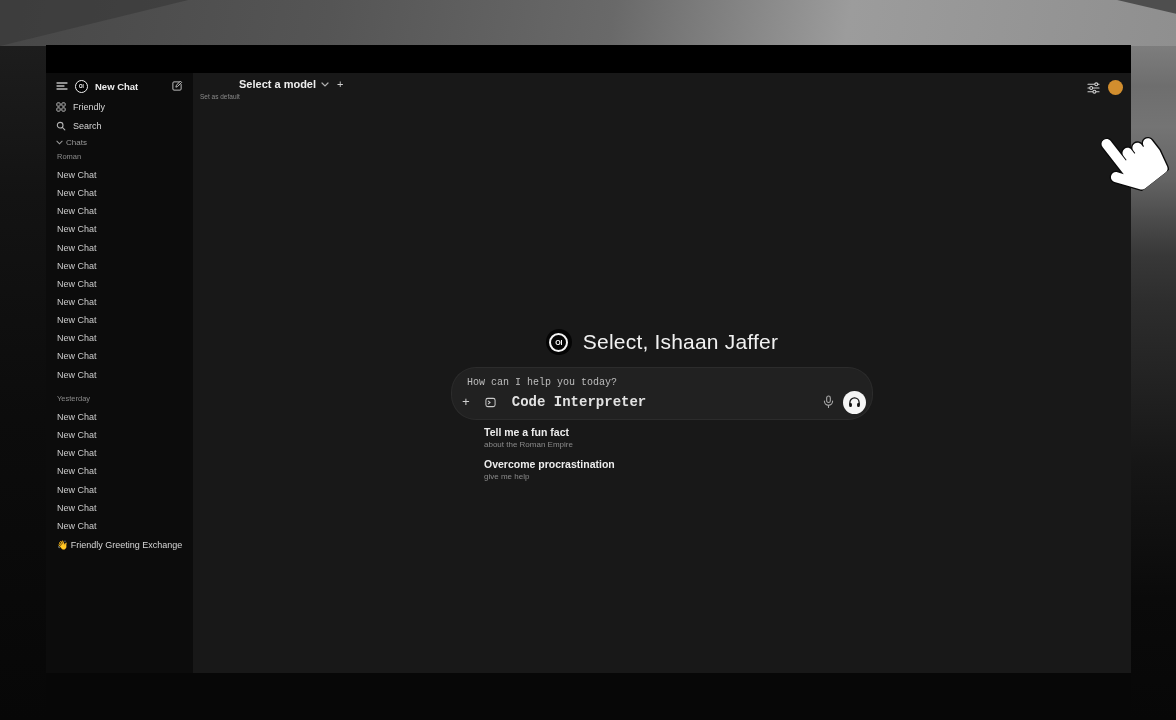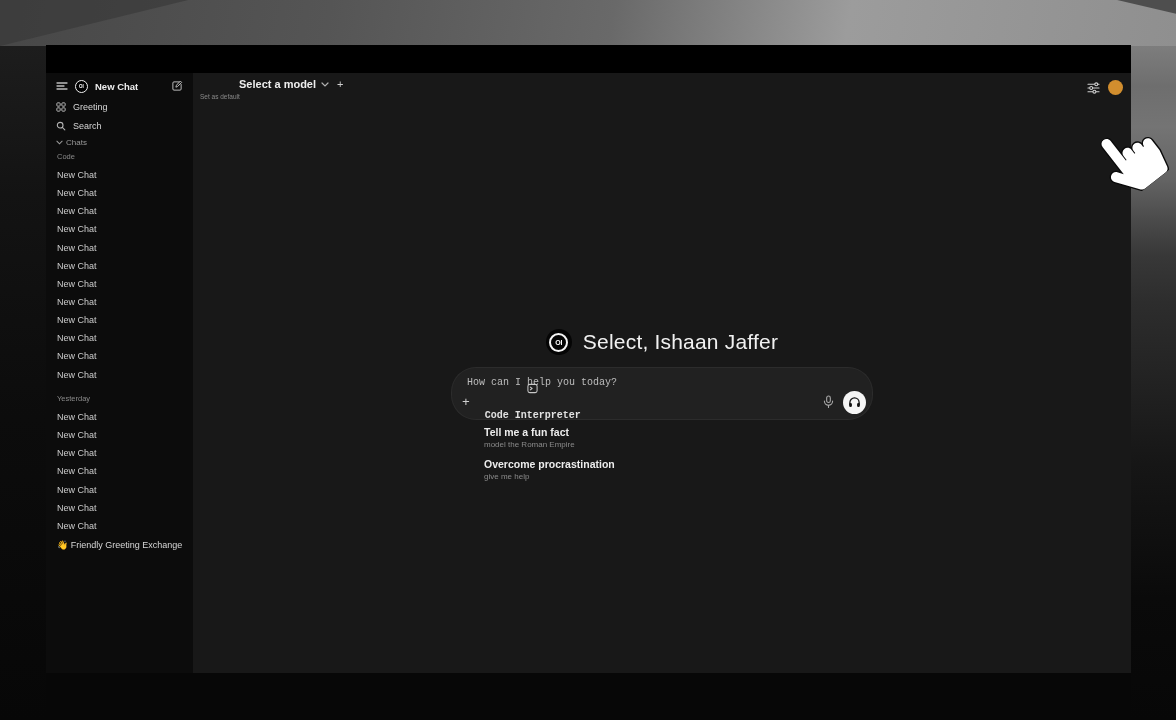--- a/index.html
+++ b/index.html
@@ -67,21 +67,21 @@
   .greeting-text { font-size:21px; font-weight:500; color:#f1f1f1; letter-spacing:.2px; }
 
   .composer { position:absolute; left:50%; transform:translateX(-50%); top:295px;
     width:420px; height:51px; background:#212121; border-radius:24px;
     box-shadow:0 0 0 1px #2c2c2c;font-family:Liberation Mono, monospace; }
   .composer-input { position:absolute; left:15px; top:9px; font-size:10px; color:#bdbdbd; }
   .composer-row { position:absolute; left:0; bottom:6px; width:100%; height:22px;
     display:flex; align-items:center; padding:0 6px 0 10px; gap:9px; }
   .plus-btn { font-size:13px; color:#cfcfcf; line-height:1; cursor:default; }
   .ci-pill { display:flex; align-items:center; gap:16px; padding:3px 6px; border-radius:9px;
-    color:#e2e2e2; font-size:10px; font-weight:bold;flex-direction:column; }
+    color:#e2e2e2; font-size:14px; font-weight:bold; }
   .mic-btn { margin-left:auto; display:flex; align-items:center; }
   .call-btn { width:23px; height:23px; border-radius:50%; background:#f5f5f5;
     display:flex; align-items:center; justify-content:center; }
 
   .suggested { position:absolute; left:291px; top:349px; width:400px; }
   .sugg-header { display:flex; align-items:center; gap:4px; color:#8f8f8f; font-size:8px; }
   .sugg-line { flex:0 0 70px; height:1px; background:#2a2a2a; margin-left:6px; }
   .sugg-item { margin-top:9px; cursor:default; }
   .sugg-item:first-of-type { margin-top:4px; }
   .sugg-title { font-size:10.5px; font-weight:600; color:#ececec; }
@@ -134,21 +134,21 @@
         <span>
           <svg width="10" height="10" viewBox="0 0 12 12">
               <g stroke="#b5b5b5" stroke-width="1.2" fill="none">
                 <rect x="1" y="1" width="4" height="4" rx="1"></rect>
                 <rect x="7" y="1" width="4" height="4" rx="1"></rect>
                 <rect x="1" y="7" width="4" height="4" rx="1"></rect>
                 <rect x="7" y="7" width="4" height="4" rx="1"></rect>
               </g>
             </svg>
         </span>
-        <span>Greeting</span>
+        <span>Friendly</span>
       </div>
       <div class="nav-row">
         <span>
           <svg width="10" height="10" viewBox="0 0 12 12">
               <g stroke="#b5b5b5" stroke-width="1.3" fill="none" stroke-linecap="round">
                 <circle cx="5" cy="5" r="3.4"></circle>
                 <line x1="7.6" y1="7.6" x2="10.6" y2="10.6"></line>
               </g>
             </svg>
         </span>
@@ -158,21 +158,21 @@
 
     <div class="chats-label">
       <span>
         <svg width="7" height="5" viewBox="0 0 8 5">
             <polyline points="1,1 4,4 7,1" fill="none" stroke="#9a9a9a" stroke-width="1.2" stroke-linecap="round"></polyline>
           </svg>
       </span>
       <span>Chats</span>
     </div>
 
-    <div class="side-group-label lbl-today">Code</div>
+    <div class="side-group-label lbl-today">Roman</div>
     <ul class="side-list list-today">
 
     <li>New Chat</li>
         <li>New Chat</li>
         <li>New Chat</li>
         <li>New Chat</li>
         <li>New Chat</li>
         <li>New Chat</li>
         <li>New Chat</li>
         <li>New Chat</li>
@@ -271,21 +271,21 @@
           </span>
         </span>
       </div>
     </div>
 
     <div class="suggested">
       <div>
 
           <div class="sugg-item">
             <div class="sugg-title">Tell me a fun fact</div>
-            <div class="sugg-sub">model the Roman Empire</div>
+            <div class="sugg-sub">about the Roman Empire</div>
           </div>
 
 
           <div class="sugg-item">
             <div class="sugg-title">Overcome procrastination</div>
             <div class="sugg-sub">give me help</div>
           </div>
         </div>
     </div>
 

